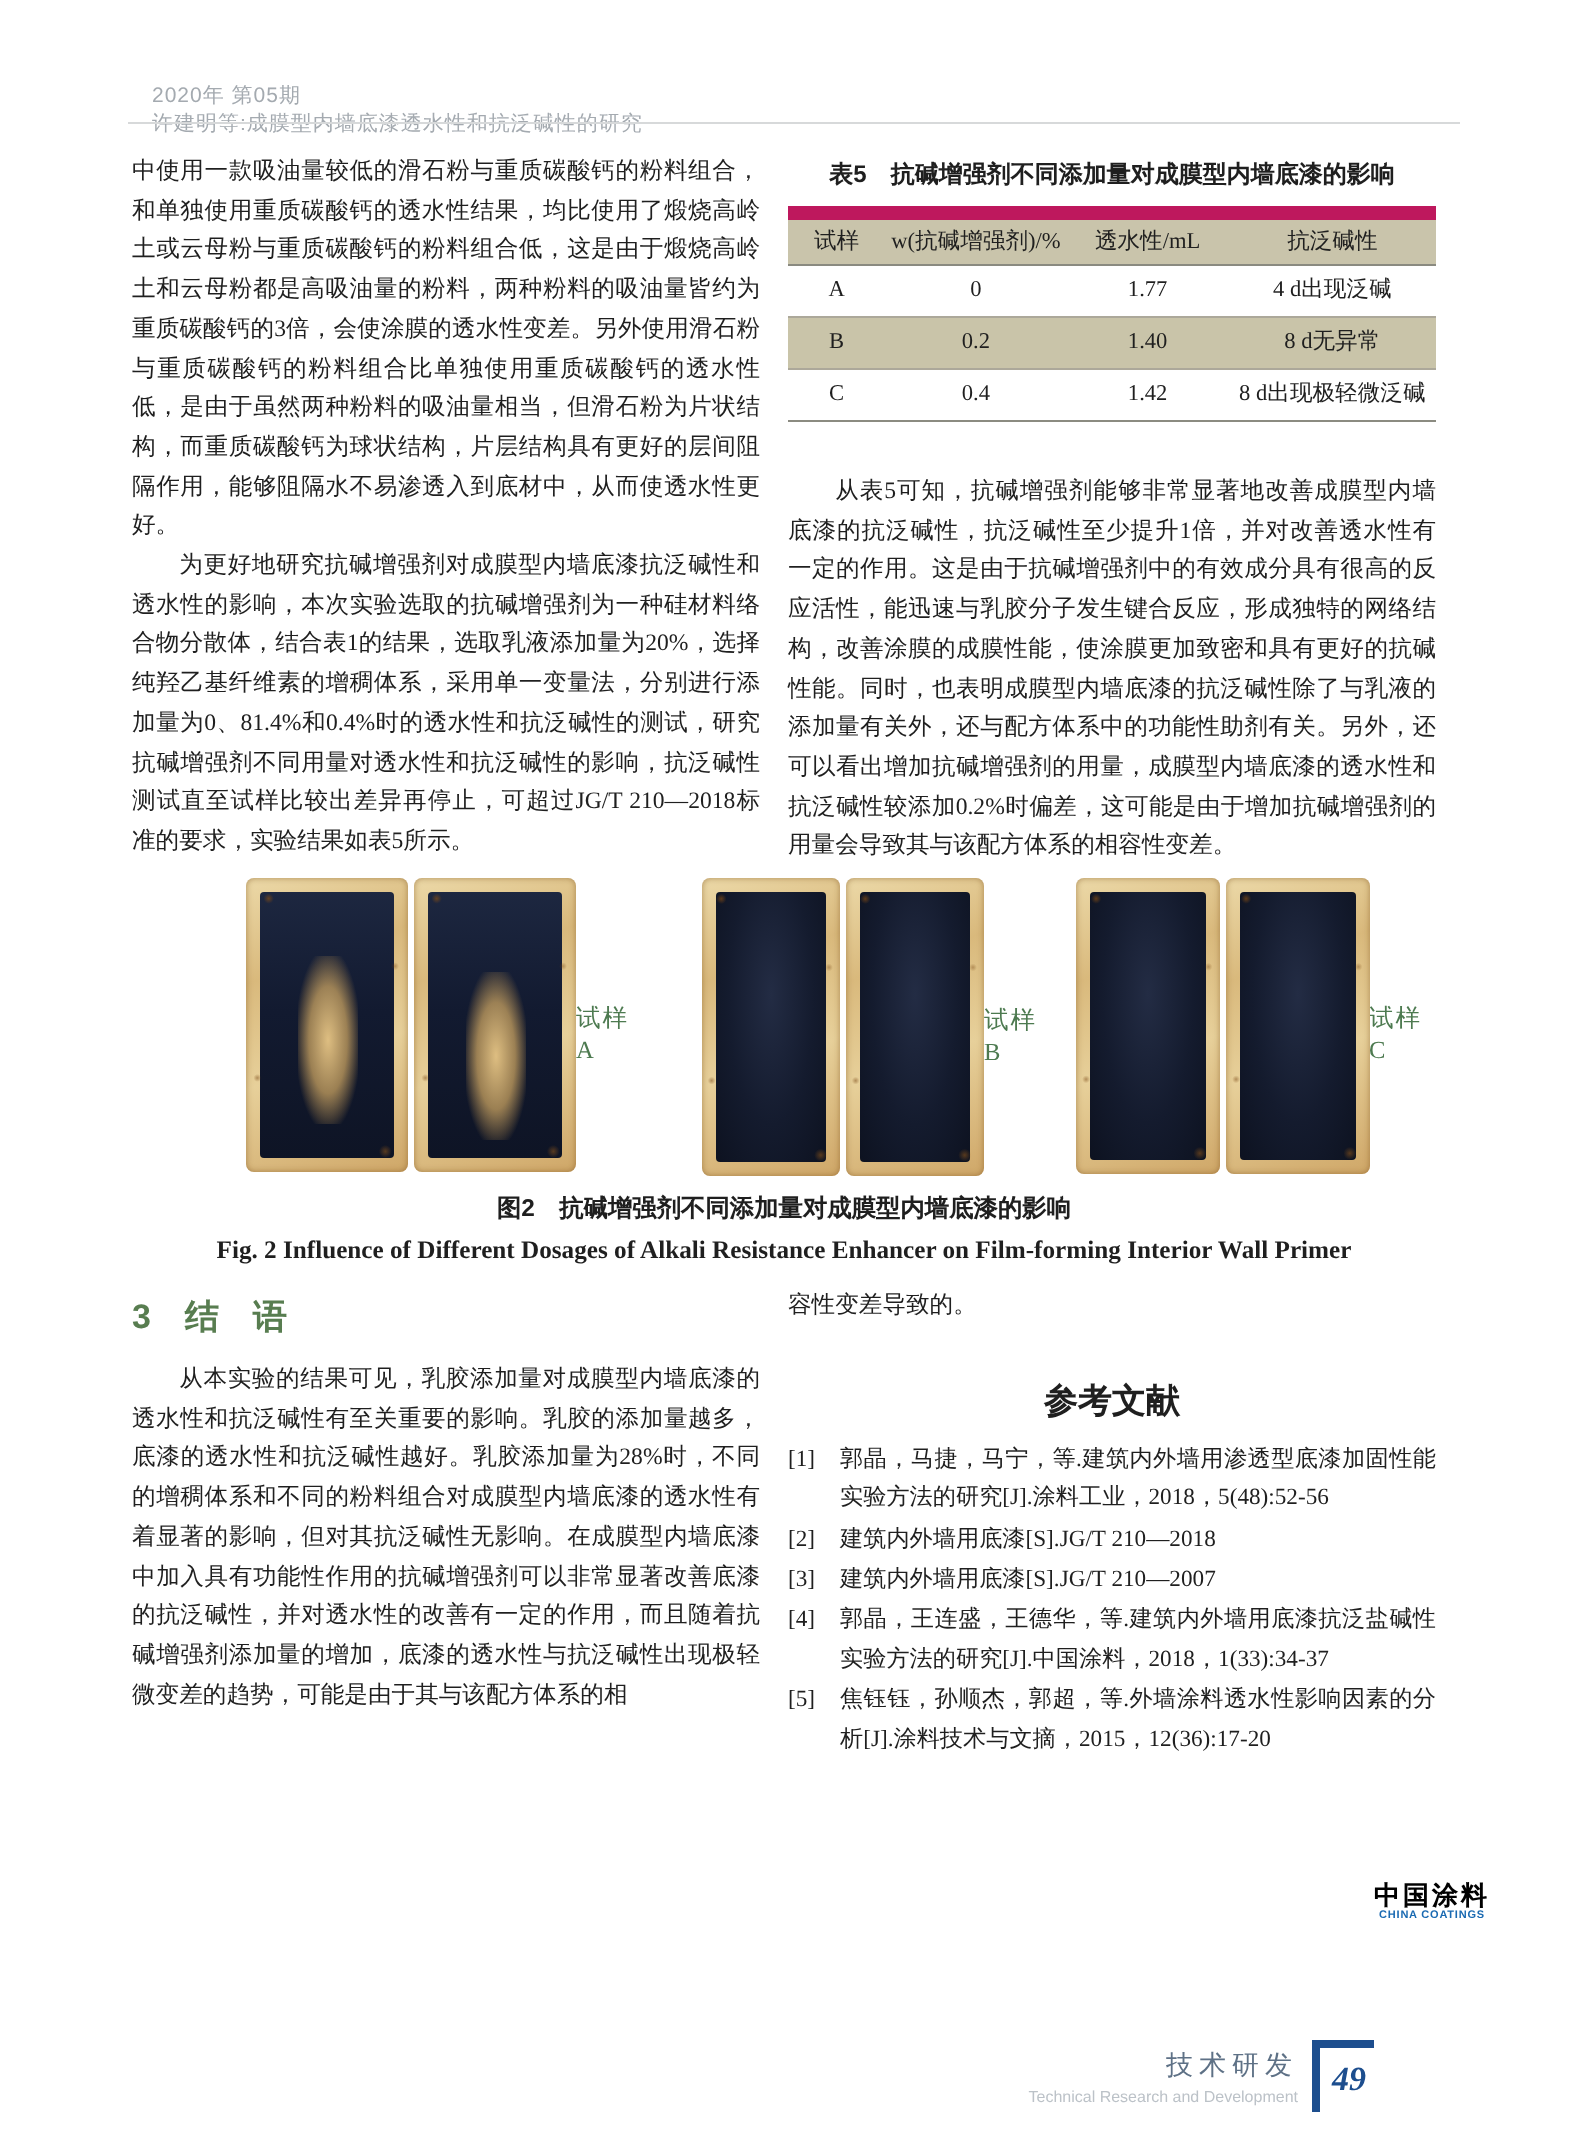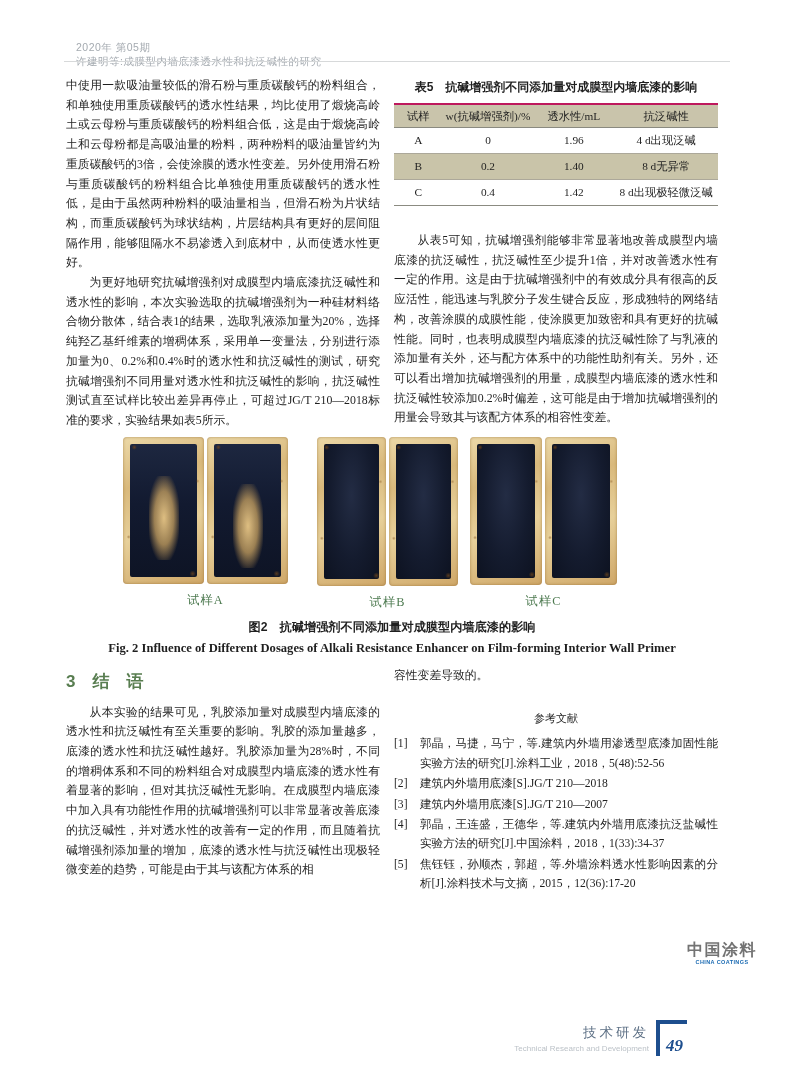--- a/index.html
+++ b/index.html
@@ -33,34 +33,34 @@
     font-weight:bold; font-size:12.3px; color:#587d50;
     margin:3px 0 2px 0; line-height:19px;
   }
 
   
   .tbl-cap-zh { text-align:center; font-weight:bold; font-size:12px; line-height:17px;
     font-family:"Liberation Sans","DejaVu Sans",sans-serif; margin-top:3px; }
   .tbl-cap-en { text-align:center; font-weight:bold; font-size:12px; line-height:16.5px;
     font-family:"Liberation Serif","DejaVu Serif",serif; margin-top:3px; }
   table.tbl { width:100%; border-collapse:collapse; margin-top:7px; table-layout:fixed;
-    border-top:2px solid #be185d; border-bottom:1.5px solid #8b8b81; }
+    border-top:7px solid #be185d; border-bottom:1.5px solid #8b8b81; }
   .tbl th, .tbl td { font-weight:normal; font-size:11.3px; text-align:center; vertical-align:middle; }
   .tbl thead tr { background:#c9c4ab; }
   .tbl th { padding:4px 1px; line-height:14px; border-bottom:1px solid #8a8a80; }
   .tbl td { padding:5px 1px; line-height:15px; border-bottom:1px solid #aca89a; }
   .tbl tr.hl { background:#c9c4a9; }
   .tbl tbody tr:last-child td { border-bottom:none; }
   .c1{width:15%} .c2{width:28%} .c3{width:25%} .c4{width:32%}
   .analysis { margin-top:25px; }
 
   
   .figure { margin-top:6px; }
   .fig-row { display:flex; align-items:flex-start; }
-  .sample-group { display:flex; flex-direction:column; align-items:center; }
+  .sample-group { display:flex; align-items:center; }
   .g-a { margin-left:57px; } .g-b { margin-left:29px; } .g-c { margin-left:12px; }
   .panels { display:flex; gap:3px; }
   .panel { position:relative; border-radius:4px; padding:7px;
     background:linear-gradient(160deg,#ecd9a8 0%,#d9b97c 30%,#e7d09a 60%,#cfa768 100%);
     box-shadow:inset 0 0 3px rgba(122,78,24,.55); }
   .panel::after { content:""; position:absolute; inset:0; border-radius:4px; pointer-events:none;
     background:
       radial-gradient(circle 4px at 14% 7%, rgba(135,78,20,.65), transparent 65%),
       radial-gradient(circle 5px at 86% 93%, rgba(148,90,28,.55), transparent 65%),
       radial-gradient(circle 3px at 7% 68%, rgba(120,70,20,.5), transparent 65%),
@@ -77,78 +77,78 @@
   .sample-label { margin-top:8px; font-size:12.3px; color:#4d7a50; letter-spacing:1px; }
   .fig-cap-zh { text-align:center; font-weight:bold; font-size:12.2px; margin-top:8px;
     font-family:"Liberation Sans","DejaVu Sans",sans-serif; }
   .fig-cap-en { text-align:center; font-weight:bold; font-size:12.6px; margin-top:5px;
     font-family:"Liberation Serif","DejaVu Serif",serif; }
 
   
   .bottom { margin-top:10px; }
   .concl-head { font-family:"Liberation Sans","DejaVu Sans",sans-serif;
     font-size:17px; font-weight:bold; color:#587d50; margin:4px 0 10px 0; }
-  .ref-head { text-align:center; font-weight:normal; font-size:11px; margin:26px 0 8px 0; }
+  .ref-head { text-align:center; font-weight:bold; font-size:17px; margin:26px 0 8px 0; }
   .ref-item { display:flex; font-size:11.6px; line-height:19.4px; margin-bottom:1px; }
   .ref-num { width:26px; flex:0 0 26px; }
   .ref-text { flex:1; text-align:justify; }
 
   
   .logo { position:absolute; left:687px; top:941px; text-align:center;
     font-family:"Liberation Sans","DejaVu Sans",sans-serif; line-height:1.1; }
-  .logo-zh { color:#737373; font-weight:bold; font-size:16px; letter-spacing:1.5px; }
+  .logo-zh { color:#000000; font-weight:bold; font-size:13px; letter-spacing:1.5px; }
   .logo-en { color:#1a6ab2; font-weight:bold; font-size:5.5px; letter-spacing:.4px; }
 
   
   .footer { position:absolute; top:1020px; right:107px; display:flex; align-items:flex-start; gap:7px;
     font-family:"Liberation Sans","DejaVu Sans",sans-serif; }
   .footer-txt { text-align:right; padding-top:4px; }
   .footer-zh { font-size:13.5px; color:#5e7186; letter-spacing:3px; }
   .footer-en { font-size:8px; color:#bcc2c8; margin-top:2px; }
   .page-badge { border-left:4px solid #1d4e8e; border-top:4px solid #1d4e8e;
-    width:31px; height:36px; display:flex; align-items:flex-end; justify-content:center; }
+    width:31px; height:36px; display:flex; align-items:center; justify-content:center; }
   .page-num { font-style:italic; font-weight:bold; font-size:17px; color:#1d4e8e;
     font-family:"Liberation Serif","DejaVu Serif",serif; padding-left:2px; }
 </style>
 </head>
 <body>
 
 <div class="page">
 
   <div class="runhead">
     <span>2020年 第05期</span>
     <span>许建明等:成膜型内墙底漆透水性和抗泛碱性的研究</span>
   </div>
   <div class="runhead-rule"></div>
 
   <div class="content">
 
     <div class="cols">
       <div class="col-l">
         <p class="para">中使用一款吸油量较低的滑石粉与重质碳酸钙的粉料组合，和单独使用重质碳酸钙的透水性结果，均比使用了煅烧高岭土或云母粉与重质碳酸钙的粉料组合低，这是由于煅烧高岭土和云母粉都是高吸油量的粉料，两种粉料的吸油量皆约为重质碳酸钙的3倍，会使涂膜的透水性变差。另外使用滑石粉与重质碳酸钙的粉料组合比单独使用重质碳酸钙的透水性低，是由于虽然两种粉料的吸油量相当，但滑石粉为片状结构，而重质碳酸钙为球状结构，片层结构具有更好的层间阻隔作用，能够阻隔水不易渗透入到底材中，从而使透水性更好。</p>
-        <p class="para indent">为更好地研究抗碱增强剂对成膜型内墙底漆抗泛碱性和透水性的影响，本次实验选取的抗碱增强剂为一种硅材料络合物分散体，结合表1的结果，选取乳液添加量为20%，选择纯羟乙基纤维素的增稠体系，采用单一变量法，分别进行添加量为0、0.2%和0.4%时的透水性和抗泛碱性的测试，研究抗碱增强剂不同用量对透水性和抗泛碱性的影响，抗泛碱性测试直至试样比较出差异再停止，可超过JG/T 210—2018标准的要求，实验结果如表5所示。</p>
+        <p class="para indent">为更好地研究抗碱增强剂对成膜型内墙底漆抗泛碱性和透水性的影响，本次实验选取的抗碱增强剂为一种硅材料络合物分散体，结合表1的结果，选取乳液添加量为20%，选择纯羟乙基纤维素的增稠体系，采用单一变量法，分别进行添加量为0、81.4%和0.4%时的透水性和抗泛碱性的测试，研究抗碱增强剂不同用量对透水性和抗泛碱性的影响，抗泛碱性测试直至试样比较出差异再停止，可超过JG/T 210—2018标准的要求，实验结果如表5所示。</p>
       </div>
 
       <div class="col-r">
         <div class="tbl-cap-zh">表5　抗碱增强剂不同添加量对成膜型内墙底漆的影响</div>
 
         <table class="tbl">
           <thead>
             <tr>
               <th class="c1">试样</th>
               <th class="c2">w(抗碱增强剂)/%</th>
               <th class="c3">透水性/mL</th>
               <th class="c4">抗泛碱性</th>
             </tr>
           </thead>
           <tbody>
             <tr>
               <td>A</td>
               <td>0</td>
-              <td>1.96</td>
+              <td>1.77</td>
               <td>4 d出现泛碱</td>
             </tr>
             <tr class="hl">
               <td>B</td>
               <td>0.2</td>
               <td>1.40</td>
               <td>8 d无异常</td>
             </tr>
             <tr>
               <td>C</td>

